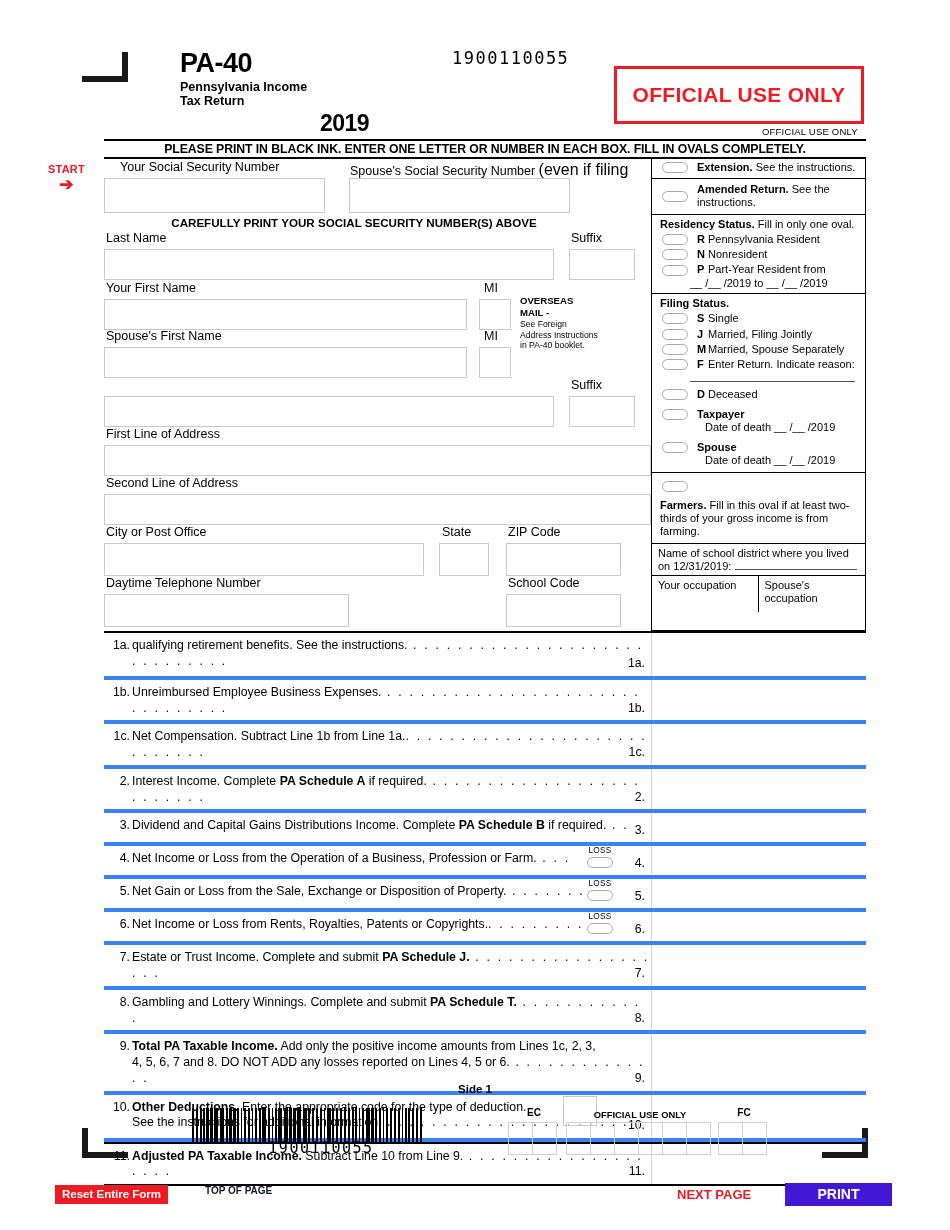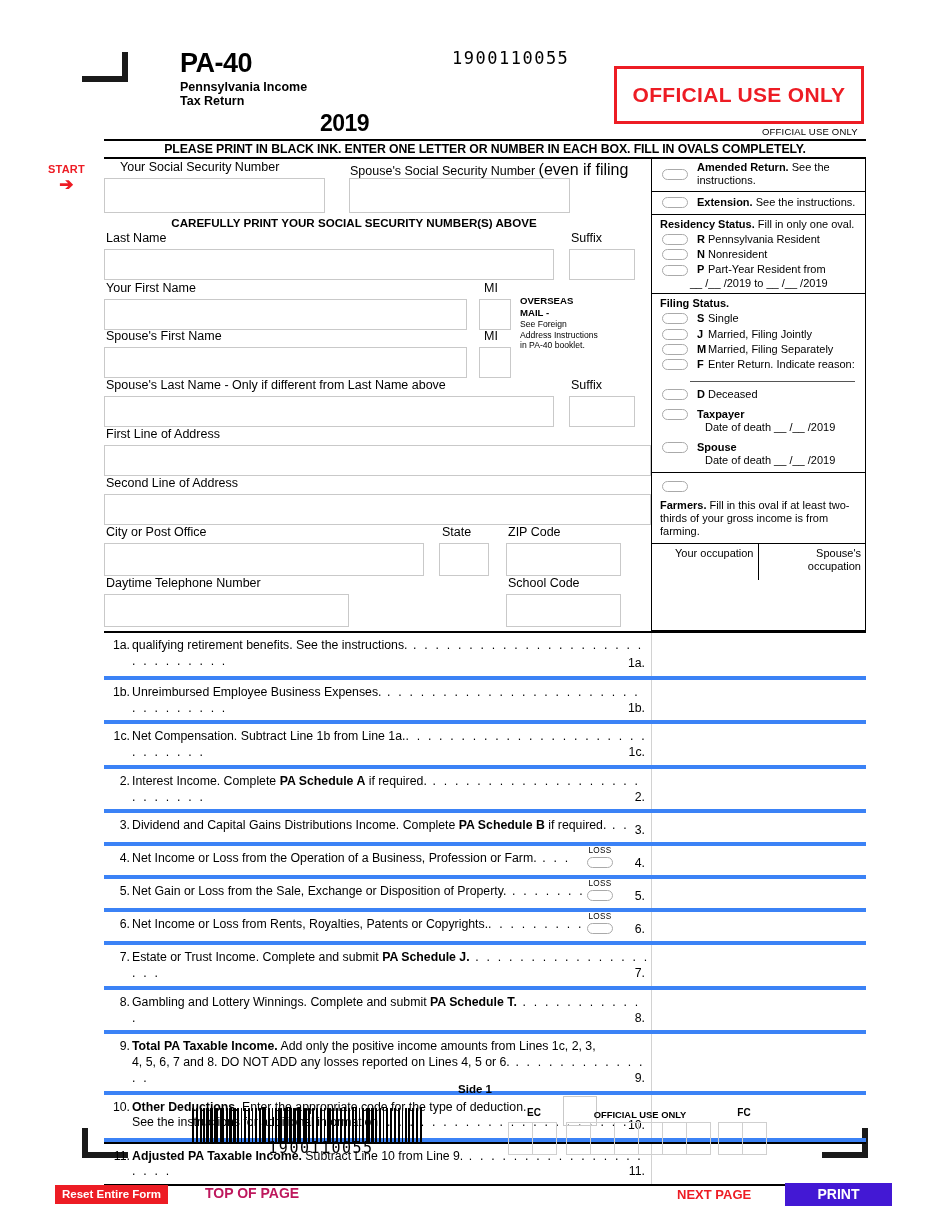--- a/index.html
+++ b/index.html
@@ -94,21 +94,21 @@
   .bcnum { position:absolute; left:192px; top:1139px; width:258px; text-align:center;
     font-family:"DejaVu Sans Mono", monospace; font-size:15px; letter-spacing:1.5px; }
   .ogrp { position:absolute; display:flex; }
   .ogrp .cell { width:25px; height:33px; border:1px solid #cfcfcf; margin-left:-1px; }
   .ogrp .cell:first-child { margin-left:0; }
   .olab { position:absolute; font-size:10px; font-weight:bold; text-align:center; }
 
   
   .btn-reset { position:absolute; left:55px; top:1185px; background:#ed1c24; color:#fff;
     font-size:11.5px; font-weight:bold; padding:3px 7px 4px; }
-  .btn-top { position:absolute; left:205px; top:1185px; color:#be185d; font-size:14px; font-weight:bold; }
+  .btn-top { position:absolute; left:205px; top:1185px; color:#0f172a; font-size:10px; font-weight:bold; }
   .btn-next { position:absolute; left:677px; top:1187px; color:#ed1c24; font-size:13px; font-weight:bold; }
   .btn-print { position:absolute; left:785px; top:1183px; width:107px; background:#4318d4; color:#fff;
     font-size:14px; font-weight:bold; text-align:center; padding:3px 0 4px; }
 </style>
 </head>
 <body>
 
 <div class="page">
 
   <div class="corner tl">
@@ -173,21 +173,20 @@
         <div style="font-size:8.6px;">See Foreign</div>
         <div style="font-size:8.6px;">Address Instructions</div>
         <div style="font-size:8.6px;">in PA-40 booklet.</div>
       </div>
 
       <div style="position:absolute;left:2px;top:173px;" class="flabel">Spouse's First Name</div>
       <div class="fbox" style="position:absolute;left:0px;top:190px;width:363px;height:31px;"></div>
       <div style="position:absolute;left:380px;top:173px;" class="flabel">MI</div>
       <div class="fbox" style="position:absolute;left:375px;top:190px;width:32px;height:31px;"></div>
 
-      <div style="position:absolute;left:2px;top:222px;" class="flabel">Spouse's Last Name - Only if different from Last Name above</div>
       <div class="fbox" style="position:absolute;left:0px;top:239px;width:450px;height:31px;"></div>
       <div style="position:absolute;left:467px;top:222px;" class="flabel">Suffix</div>
       <div class="fbox" style="position:absolute;left:465px;top:239px;width:66px;height:31px;"></div>
 
       <div style="position:absolute;left:2px;top:271px;" class="flabel">First Line of Address</div>
       <div class="fbox" style="position:absolute;left:0px;top:288px;width:547px;height:31px;"></div>
 
       <div style="position:absolute;left:2px;top:320px;" class="flabel">Second Line of Address</div>
       <div class="fbox" style="position:absolute;left:0px;top:337px;width:547px;height:31px;"></div>
 
@@ -204,30 +203,30 @@
       <div class="fbox" style="position:absolute;left:402px;top:437px;width:115px;height:33px;"></div>
     </div>
 
     <div class="right-col">
 
       <div class="rrow rsep">
         <div class="rline">
           <div class="ovalcell">
               <span class="oval"></span>
             </div>
-          <div class="rtext"><b>Amended Return.</b><span> See the instructions.</span></div>
+          <div class="rtext"><b>Extension.</b><span> See the instructions.</span></div>
         </div>
       </div>
 
       <div class="rrow rsep">
         <div class="rline">
           <div class="ovalcell">
               <span class="oval"></span>
             </div>
-          <div class="rtext"><b>Extension.</b><span> See the instructions.</span></div>
+          <div class="rtext"><b>Amended Return.</b><span> See the instructions.</span></div>
         </div>
       </div>
 
       <div style="border-bottom:1.5px solid #000;padding-bottom:3px;">
         <div class="rhdr"><span>Residency Status.</span><span class="n"> Fill in only one oval.</span></div>
         <div class="rrow" style="padding-top:1px;padding-bottom:1px;">
           <div class="rline">
               <div class="ovalcell">
                 <span class="oval"></span>
               </div>
@@ -269,21 +268,21 @@
                 <span class="oval"></span>
               </div>
           <div class="rtext"><span class="ltr">J</span><span>Married, Filing Jointly</span></div>
             </div>
         </div>
         <div class="rrow" style="padding-top:1px;padding-bottom:1px;">
           <div class="rline">
               <div class="ovalcell">
                 <span class="oval"></span>
               </div>
-          <div class="rtext"><span class="ltr">M</span><span>Married, Filing Separately</span></div>
+          <div class="rtext"><span class="ltr">M</span><span>Married, Spouse Separately</span></div>
             </div>
         </div>
         <div class="rrow" style="padding-top:1px;padding-bottom:1px;">
           <div class="rline">
               <div class="ovalcell">
                 <span class="oval"></span>
               </div>
           <div class="rtext"><span class="ltr">F</span><span>Enter Return. Indicate reason:</span></div>
             </div>
         </div>
@@ -319,22 +318,29 @@
 
       <div class="rrow" style="border-bottom:1.5px solid #000;padding-top:6px;padding-bottom:4px;">
         <div class="rline" style="align-items:flex-start;flex-direction:column;">
           <div class="ovalcell" style="padding-top:2px;">
               <span class="oval"></span>
             </div>
           <div class="rtext"><b>Farmers.</b><span> Fill in this oval if at least two-thirds of your gross income is from farming.</span></div>
         </div>
       </div>
 
-
-      <div style="display:flex;height:36px;text-align:right;">
+      <div style="border-bottom:1.5px solid #000;padding:3px 6px 2px 6px;">
+        <div class="rtext">Name of school district where you lived</div>
+        <div style="display:flex;align-items:flex-end;">
+          <div class="rtext">on 12/31/2019:</div>
+          <div style="flex:1;border-bottom:1px solid #555;margin:0 2px 3px 4px;height:1px;"></div>
+        </div>
+      </div>
+
+      <div style="display:flex;height:36px;">
         <div style="width:50%;border-right:1.5px solid #000;padding:3px 4px 0 6px;">
           <div class="rtext">Your occupation</div>
         </div>
         <div style="width:50%;padding:3px 4px 0 6px;">
           <div class="rtext">Spouse's occupation</div>
         </div>
       </div>
 
     </div>
   </div>

